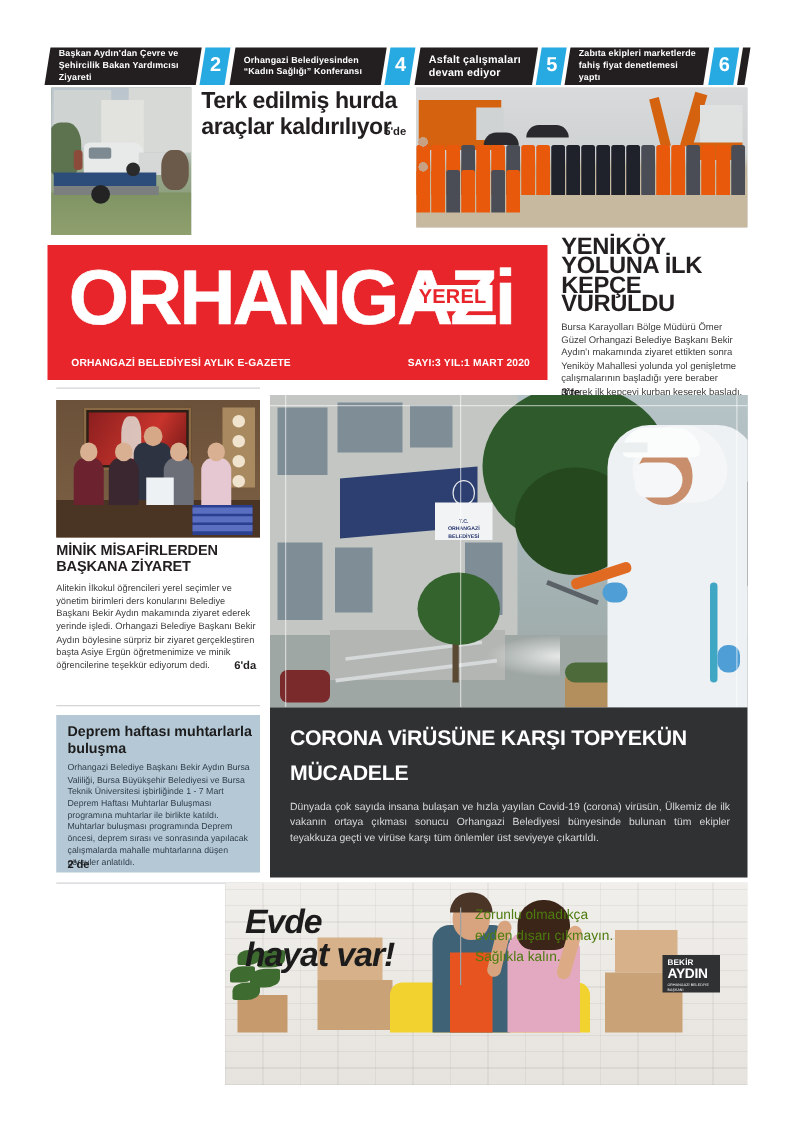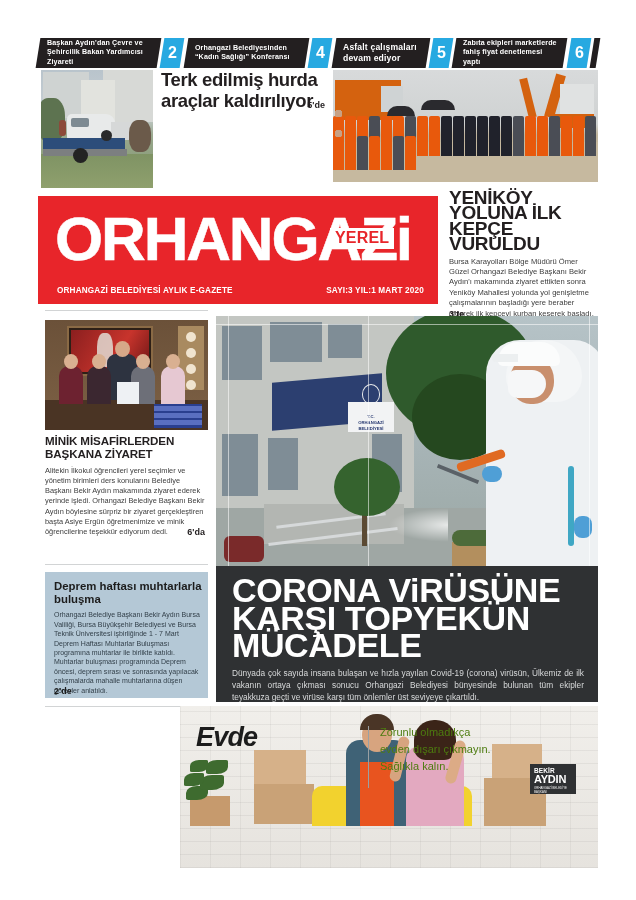--- a/index.html
+++ b/index.html
@@ -214,21 +214,21 @@
   .corona .moto { position:absolute; left:8px; bottom:4px; width:40px; height:26px; background:#7a2a2a; border-radius:6px; }
   .corona .planter { position:absolute; right:102px; bottom:0px; width:44px; height:24px; background:#b38f5e; }
   .corona .flow { position:absolute; right:104px; bottom:20px; width:42px; height:16px; background:#4d6b3a; border-radius:8px; }
   .corona .gridline { position:absolute; background:rgba(255,255,255,.55); }
 
   .corona .band {
     position:absolute; left:0; top:250px; width:382px; height:136px;
     background:#2f3133; padding: 11px 14px 10px 16px;
   }
   .corona .band h1 {
-    color:#ffffff; font-size:34px; line-height:27.5px; font-weight:bold;
+    color:#ffffff; font-size:17px; line-height:27.5px; font-weight:bold;
     letter-spacing:-.012em;
   }
   .corona .band p {
     color:#d8dadb; font-size:8.3px; line-height:12.4px; margin-top:7px;
     text-align: justify;
   }
 
   
   .banner { position:absolute; left:180px; top:706px; width:418px; height:162px; overflow:hidden; background:#e9e6e1; }
   .banner .brick { position:absolute; inset:0; background:
@@ -587,20 +587,21 @@
         <div class="arm"></div>
     </div>
     <div class="woman">
       <div class="head"></div>
         <div class="hair"></div>
         <div class="arm"></div>
     </div>
 
     <div class="evde">
       <div>Evde</div>
+      <div>hayat var!</div>
     </div>
 
     <div class="vrule"></div>
 
     <div class="msg">
       <div>Zorunlu olmadıkça</div>
       <div>evden dışarı çıkmayın.</div>
       <div>Sağlıkla kalın.</div>
     </div>
 

